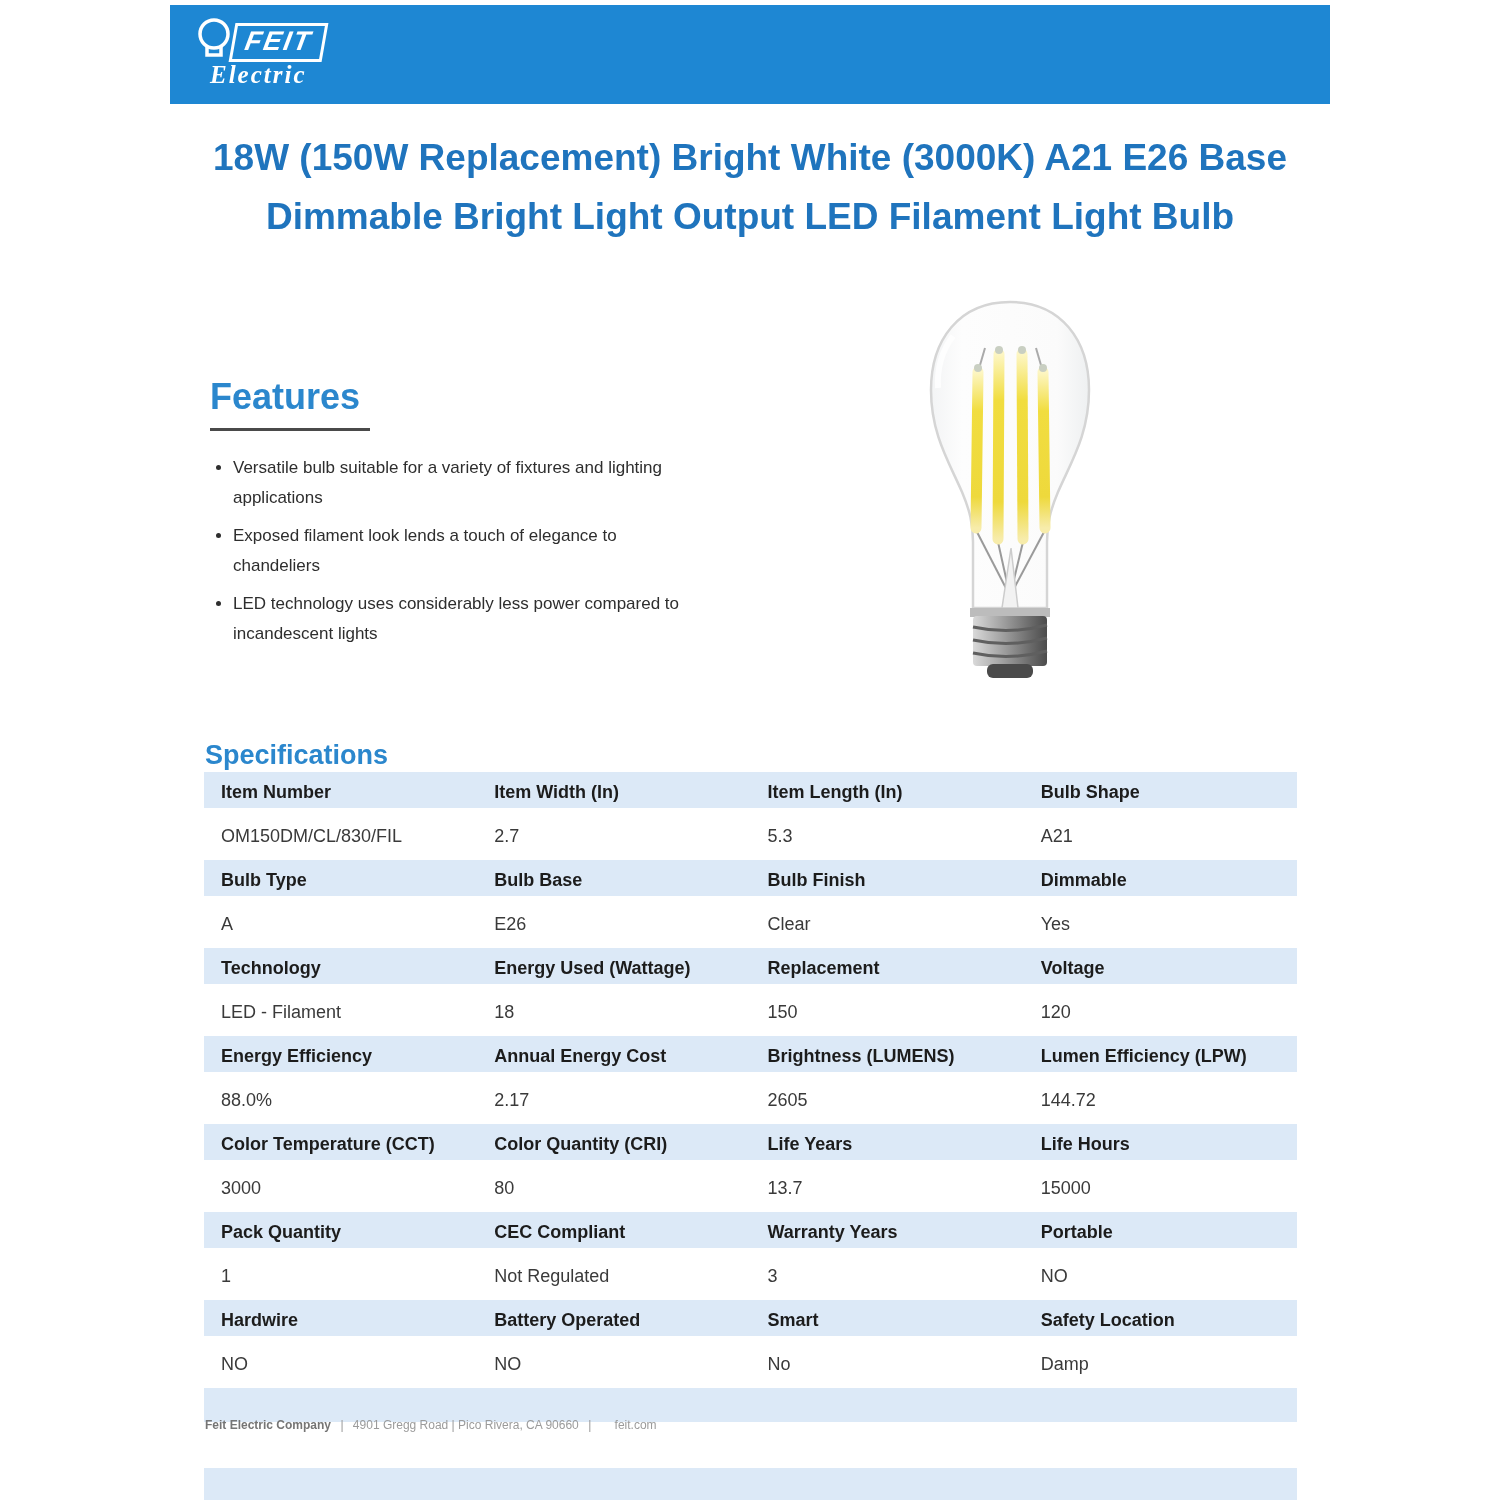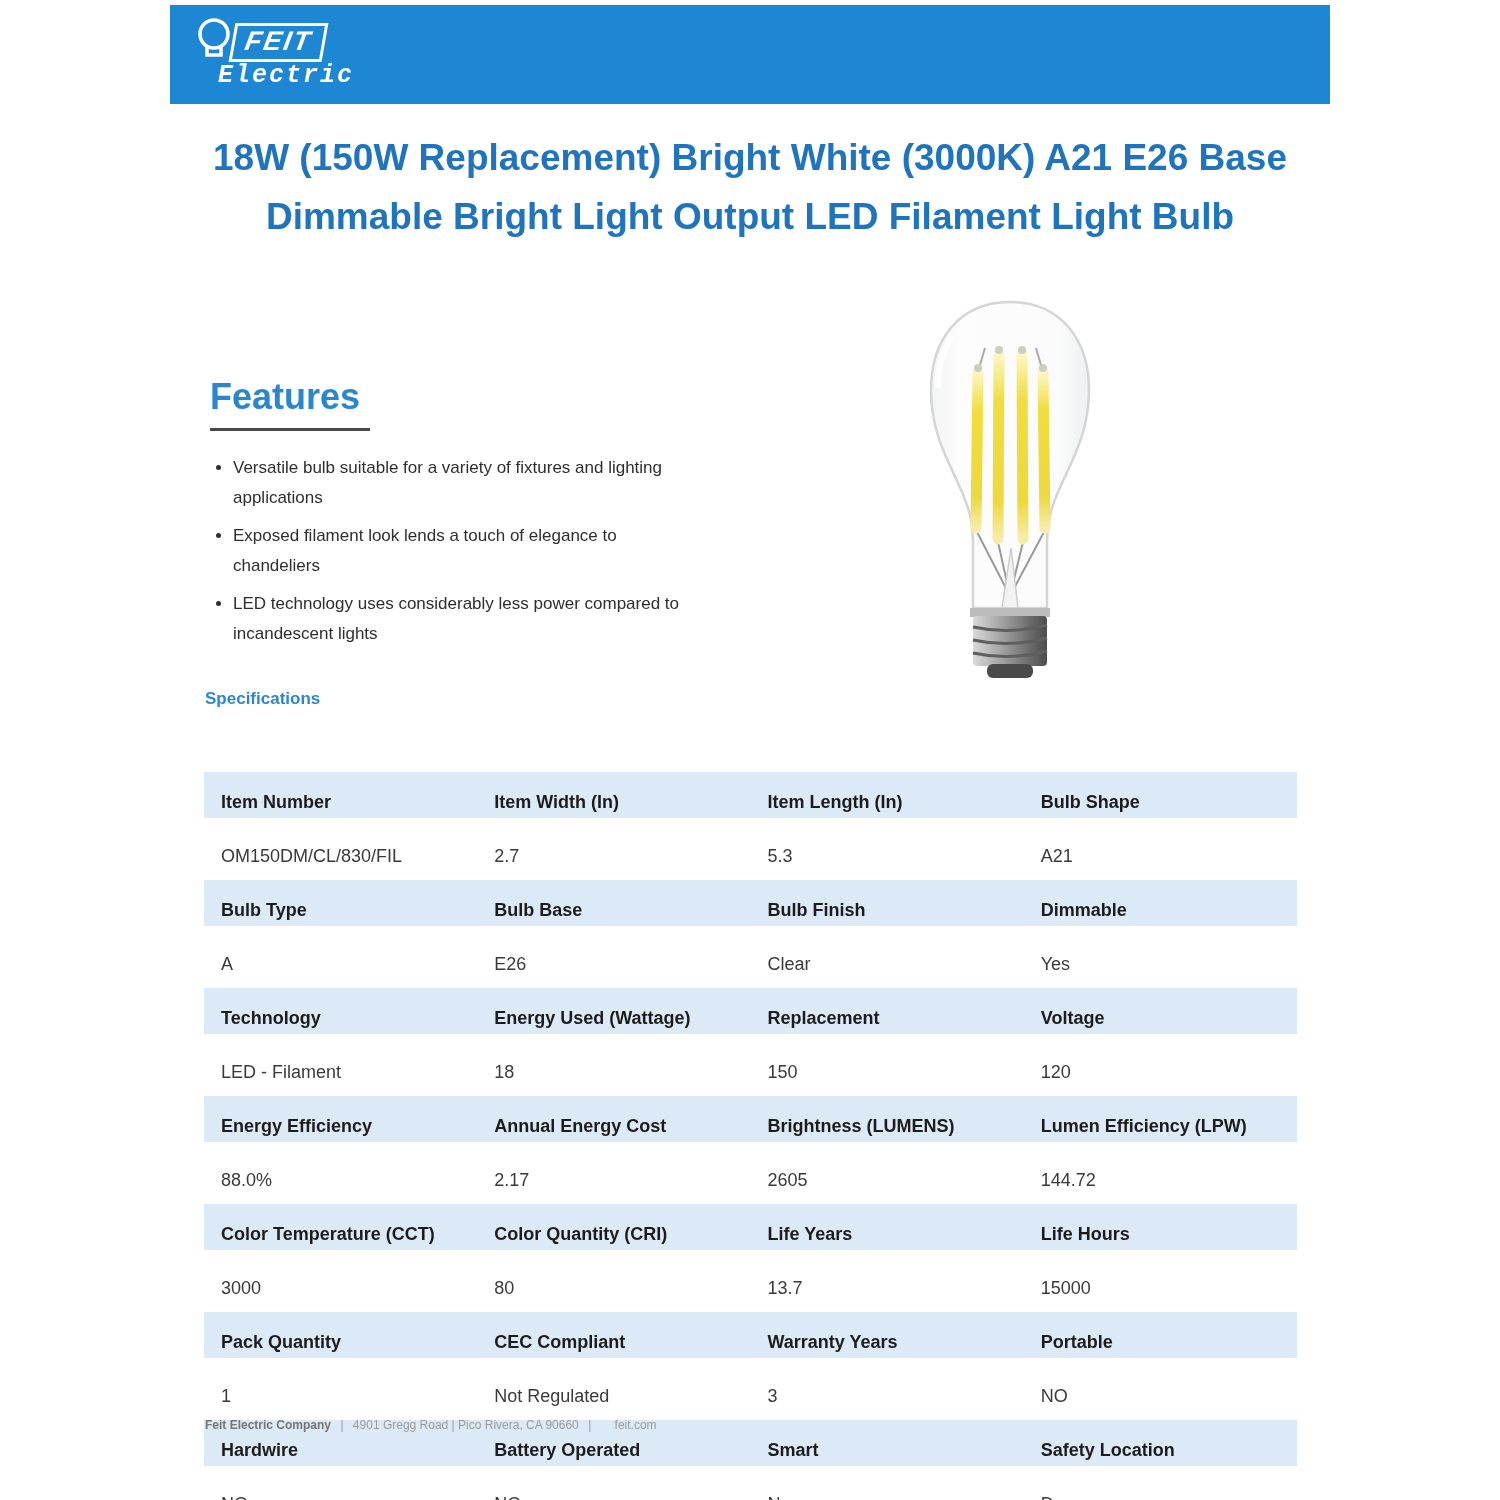--- a/index.html
+++ b/index.html
@@ -6,43 +6,43 @@
   .page{position:relative;width:1500px;height:1500px;background:#ffffff;overflow:hidden;
         font-family:"Liberation Sans",sans-serif;}
 
   
   .header-bar{position:absolute;left:170px;top:5px;width:1160px;height:99px;background:#1e87d3;}
   .logo{position:absolute;left:24px;top:10px;color:#fff;}
   .logo-top{display:flex;align-items:center;}
   .logo-bulb{margin-right:-4px;}
   .feit-box{border:3px solid #ffffff;transform:skewX(-10deg);padding:0 10px 2px 10px;
             font-weight:bold;font-style:italic;font-size:27px;letter-spacing:2px;line-height:1.15;}
-  .logo-electric{font-family:Liberation Mono, monospace;font-style:italic;font-weight:bold;
-                 font-size:25px;margin-top:-10px;margin-left:24px;letter-spacing:2px;}
+  .logo-electric{font-family:Liberation Serif, serif;font-style:italic;font-weight:bold;
+                 font-size:25px;margin-top:-10px;margin-left:16px;letter-spacing:2px;}
 
   
   .page-title{position:absolute;left:200px;top:128px;width:1100px;text-align:center;
               font-size:37px;line-height:59px;font-weight:bold;color:#1f74bd;}
 
   
   .features{position:absolute;left:210px;top:376px;width:520px;}
   .features-heading{margin:0;font-size:36px;font-weight:bold;color:#2b87cd;}
   .features-underline{width:160px;height:3px;background:#4a4a4a;margin-top:10px;}
   .features-list{margin:22px 0 0 0;padding-left:23px;list-style:disc;color:#2e2e2e;}
   .features-list li{width:460px;font-size:17px;line-height:30px;margin-bottom:8px;}
 
   
   .bulb-figure{position:absolute;left:915px;top:296px;width:190px;height:388px;}
 
   
-  .specs-heading{position:absolute;left:205px;top:689px;margin:0;
-                 font-size:17px;font-weight:bold;color:#2b87cd;}
+  .specs-heading{position:absolute;left:205px;top:740px;margin:0;
+                 font-size:27px;font-weight:bold;color:#2b87cd;}
   .specs-table-wrap{position:absolute;left:204px;top:772px;width:1093px;}
   table.specs{width:100%;border-collapse:collapse;table-layout:fixed;}
-  table.specs th,table.specs td{text-align:left;padding:14px 6px 0 17px;vertical-align:middle;
+  table.specs th,table.specs td{text-align:left;padding:4px 6px 0 17px;vertical-align:middle;
                                 font-size:18px;overflow:hidden;white-space:nowrap;}
   tr.label-row th{background:#dce9f7;color:#1c1c1c;font-weight:bold;height:32px;}
   tr.value-row td{background:#ffffff;color:#3a3a3a;font-weight:normal;height:48px;}
   td.link{color:#6aa7d8;}
   tr.empty-a td{background:#dce9f7;height:30px;}
   tr.empty-b td{background:#ffffff;height:42px;}
   tr.empty-c td{background:#dce9f7;height:28px;}
 
   
   .footer{position:absolute;left:205px;top:1418px;width:1092px;text-align:left;

